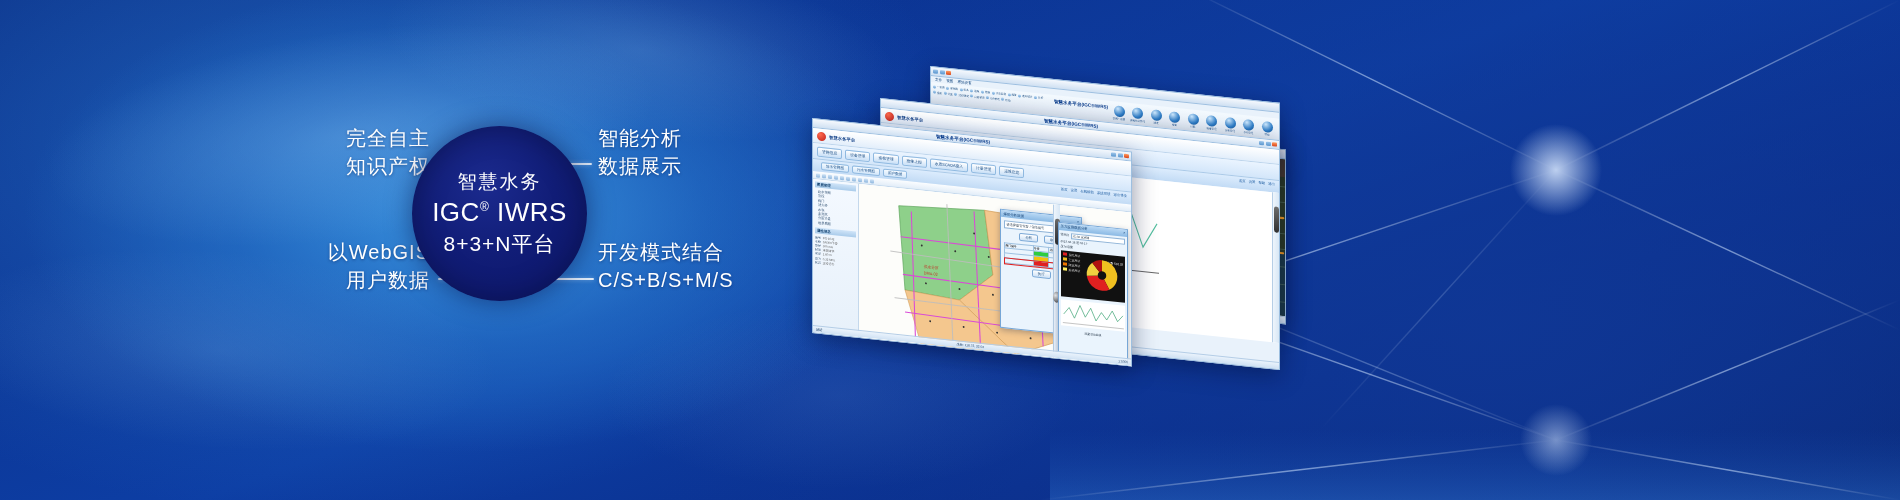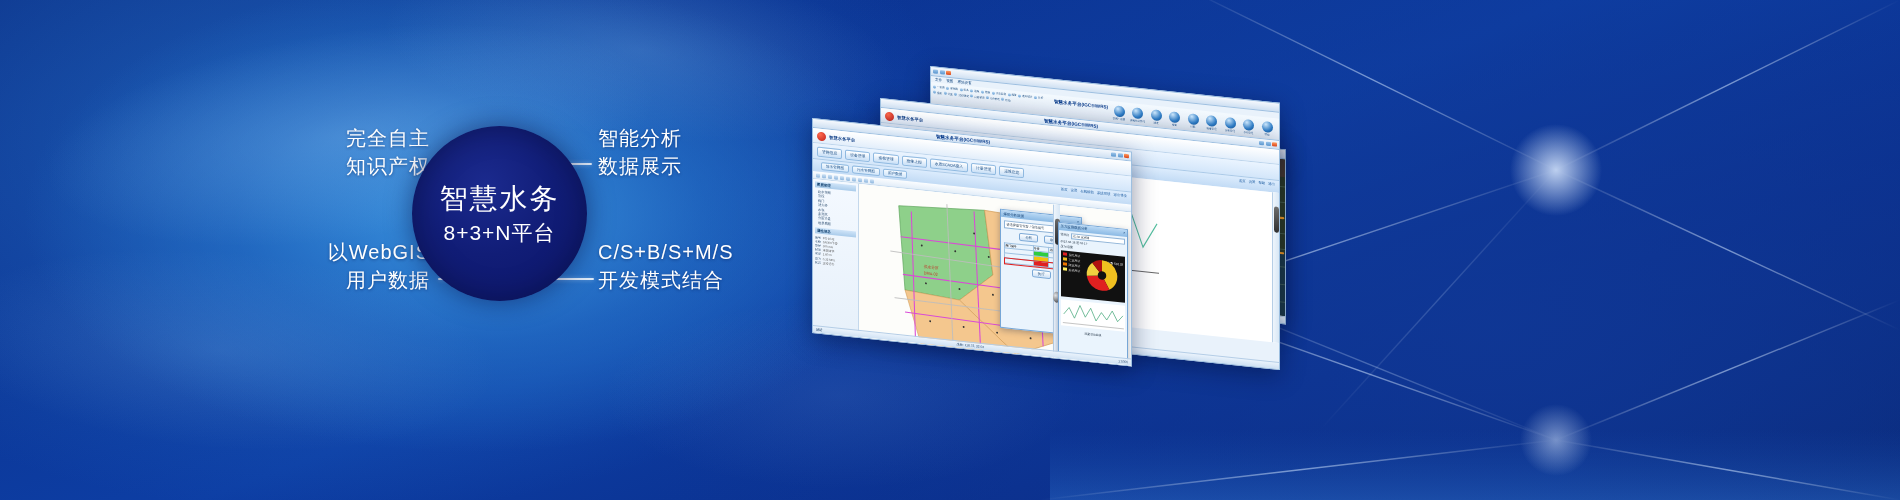--- a/index.html
+++ b/index.html
@@ -40,21 +40,21 @@
   #infographic { position:absolute; left:0; top:0; width:900px; height:500px; }
 
   .circle {
     position:absolute; left:412px; top:126px;
     width:175px; height:175px; border-radius:50%;
     background:radial-gradient(circle at 42% 34%, #1b2a8e 0%, #111d77 45%, #0b1466 100%);
     box-shadow:0 0 26px rgba(5,15,70,.55), inset 0 0 30px rgba(0,0,0,.25);
     display:flex; flex-direction:column; align-items:center; justify-content:center;
     color:#fff; text-align:center; z-index:6;
   }
-  .circle .cn   { font-size:28px; letter-spacing:2px; line-height:1.3; font-weight:400; }
+  .circle .cn   { font-size:19px; letter-spacing:2px; line-height:1.3; font-weight:400; }
   .circle .en   { font-size:26px; letter-spacing:.5px; line-height:1.22; margin-top:2px; white-space:nowrap; }
   .circle .en sup { font-size:12px; vertical-align:super; }
   .circle .plat { font-size:21px; letter-spacing:1px; line-height:1.3; margin-top:1px; }
 
   .feat {
     position:absolute; color:#fff; font-size:20px; line-height:1.42;
     letter-spacing:1px; text-shadow:0 1px 3px rgba(0,20,70,.45); white-space:nowrap;
   }
   .feat.tl { left:310px; top:124px; text-align:right; width:120px; }
   .feat.tr { left:598px; top:124px; text-align:left; }
@@ -208,38 +208,41 @@
 
   <div id="infographic">
 
     <div class="connector cn-tl"></div>
     <div class="connector cn-tr"></div>
     <div class="connector cn-bl"></div>
     <div class="connector cn-br"></div>
 
     <div class="circle">
       <div class="cn">智慧水务</div>
+      <div class="en">
+        <span>IGC</span><sup>®</sup>&nbsp;<span>IWRS</span>
+      </div>
       <div class="plat">8+3+N平台</div>
     </div>
 
     <div class="feat tr">
       <div>智能分析</div>
       <div>数据展示</div>
     </div>
     <div class="feat tl">
       <div>完全自主</div>
       <div>知识产权</div>
     </div>
     <div class="feat bl">
       <div>以WebGIS</div>
       <div>用户数据</div>
     </div>
     <div class="feat br">
+      <div>开发模式结合</div>
       <div>C/S+B/S+M/S</div>
-      <div>开发模式结合</div>
     </div>
 
   </div>
 
   <div class="win" id="win-map">
     <div class="titlebar">
       <span>遥感影像底图</span>
     </div>
     <svg viewBox="0 0 90 160" style="width:100%;height:calc(100% - 16px);display:block">
       <rect width="90" height="160" fill="#2d3b22"></rect>

